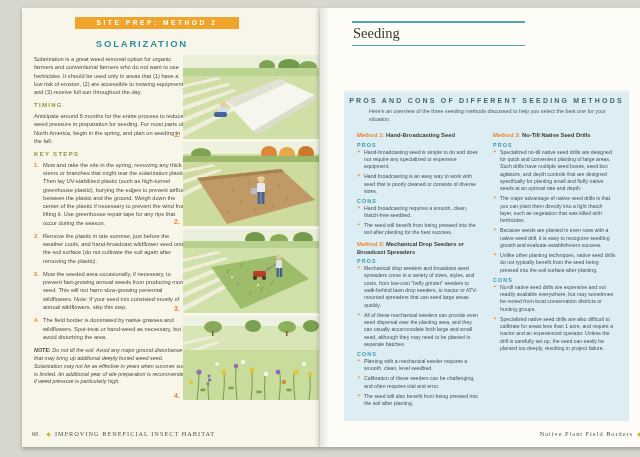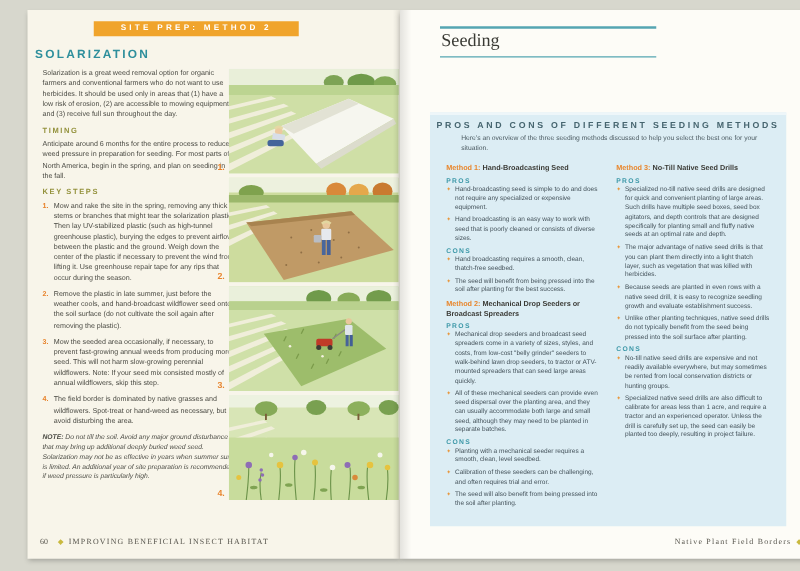--- a/index.html
+++ b/index.html
@@ -9,21 +9,21 @@
   .page-left{left:22px;width:298px;background:#f8f5ea;}
   .page-right{left:320px;width:376px;background:#fdfcf7;}
   .page-right::before{content:"";position:absolute;left:0;top:0;bottom:0;width:9px;
     background:linear-gradient(to right,rgba(0,0,0,.10),rgba(0,0,0,0));}
   .page-left::after{content:"";position:absolute;right:0;top:0;bottom:0;width:6px;
     background:linear-gradient(to left,rgba(0,0,0,.07),rgba(0,0,0,0));}
 
   
   .banner{position:absolute;left:53px;top:9px;width:164px;height:12px;background:#f0a42c;
     color:#fff;font-size:6.5px;font-weight:bold;letter-spacing:2.6px;text-align:center;line-height:12.5px;}
-  .lp-title{position:absolute;left:6px;top:30px;width:160px;text-align:left;color:#2e8f9c;
+  .lp-title{position:absolute;left:6px;top:30px;width:160px;text-align:right;color:#2e8f9c;
     font-weight:bold;font-size:9.5px;letter-spacing:1.8px;}
   .lp-text{position:absolute;left:12px;top:47px;width:153px;font-size:5.7px;line-height:1.45;color:#4c4c45;}
   .lp-text p{margin:0 0 5px 0;}
   .h-olive{color:#94923d;font-size:6px;font-weight:bold;letter-spacing:1.3px;margin:5px 0 2px 0;}
   .step{margin:0 0 5px 0;padding-left:9px;position:relative;}
   .step-num{position:absolute;left:0;top:0;color:#e8832b;font-weight:bold;}
   .note{font-style:italic;font-size:5.4px;color:#4c4c45;margin-top:6px;line-height:1.45;}
   .note-label{font-weight:bold;}
   .lp-figs{position:absolute;left:161px;top:47px;width:136px;}
   .fig{position:relative;width:136px;height:84px;margin-bottom:3px;background:#fff;}

